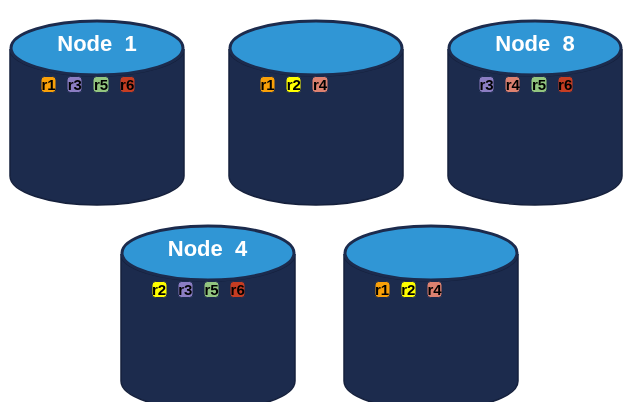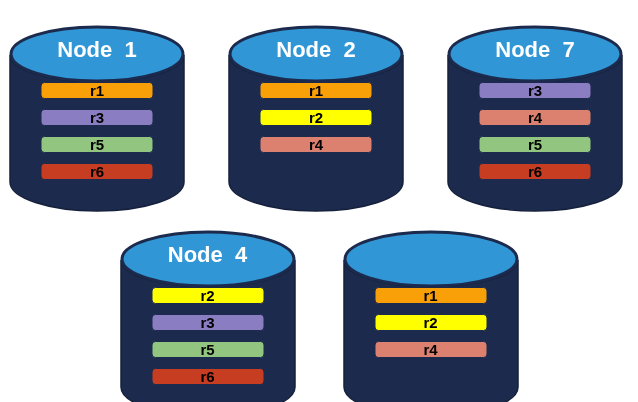--- a/index.html
+++ b/index.html
@@ -13,21 +13,21 @@
     width: 638px;
     height: 402px;
     background: var(--bg, #ffffff);
     overflow: hidden;
   }
   .row {
     display: flex;
     box-sizing: border-box;
   }
   .row-1 {
-    padding: 25px 14px 0 8px;
+    padding: 19px 14px 0 8px;
     justify-content: space-between;
   }
   .row-2 {
     margin-top: 17px;
     justify-content: center;
     gap: 45px;
   }
   .node {
     position: relative;
     width: 178px;
@@ -63,21 +63,21 @@
     white-space: pre;
     letter-spacing: 0px;
   }
   .bars {
     position: absolute;
     top: 57px;
     left: 50%;
     transform: translateX(-50%);
     width: 113px;
     display: flex;
-    flex-direction: column;
+    flex-direction: row;
     gap: 10px;
   }
   .bar {
     box-sizing: border-box;
     height: 17px;
     border-radius: 4px;
     border: 1px solid var(--bar-border, #1C2B4D);
     display: flex;
     align-items: center;
     justify-content: center;
@@ -114,40 +114,39 @@
             <span>r6</span>
           </div>
         </div>
   </div>
 
   <div class="node">
     <svg class="cyl" viewBox="0 0 178 188" aria-hidden="true">
       <path class="cyl-body" d="M2,30 L2,157 A87,29 0 0 0 176,157 L176,30 A87,27 0 0 1 2,30 Z"></path>
       <ellipse class="cyl-top" cx="89" cy="29" rx="86" ry="27"></ellipse>
     </svg>
-    <div class="node-title">Node  2</div>
     <div class="bars">
           <div class="bar" style="background: rgb(249, 160, 8);">
             <span>r1</span>
           </div>
           <div class="bar" style="background: rgb(255, 255, 0);">
             <span>r2</span>
           </div>
           <div class="bar" style="background: rgb(220, 129, 112);">
             <span>r4</span>
           </div>
         </div>
   </div>
 
   <div class="node">
     <svg class="cyl" viewBox="0 0 178 188" aria-hidden="true">
       <path class="cyl-body" d="M2,30 L2,157 A87,29 0 0 0 176,157 L176,30 A87,27 0 0 1 2,30 Z"></path>
       <ellipse class="cyl-top" cx="89" cy="29" rx="86" ry="27"></ellipse>
     </svg>
-    <div class="node-title">Node  7</div>
+    <div class="node-title">Node  8</div>
     <div class="bars">
           <div class="bar" style="background: rgb(139, 125, 194);">
             <span>r3</span>
           </div>
           <div class="bar" style="background: rgb(220, 129, 112);">
             <span>r4</span>
           </div>
           <div class="bar" style="background: rgb(146, 197, 127);">
             <span>r5</span>
           </div>

